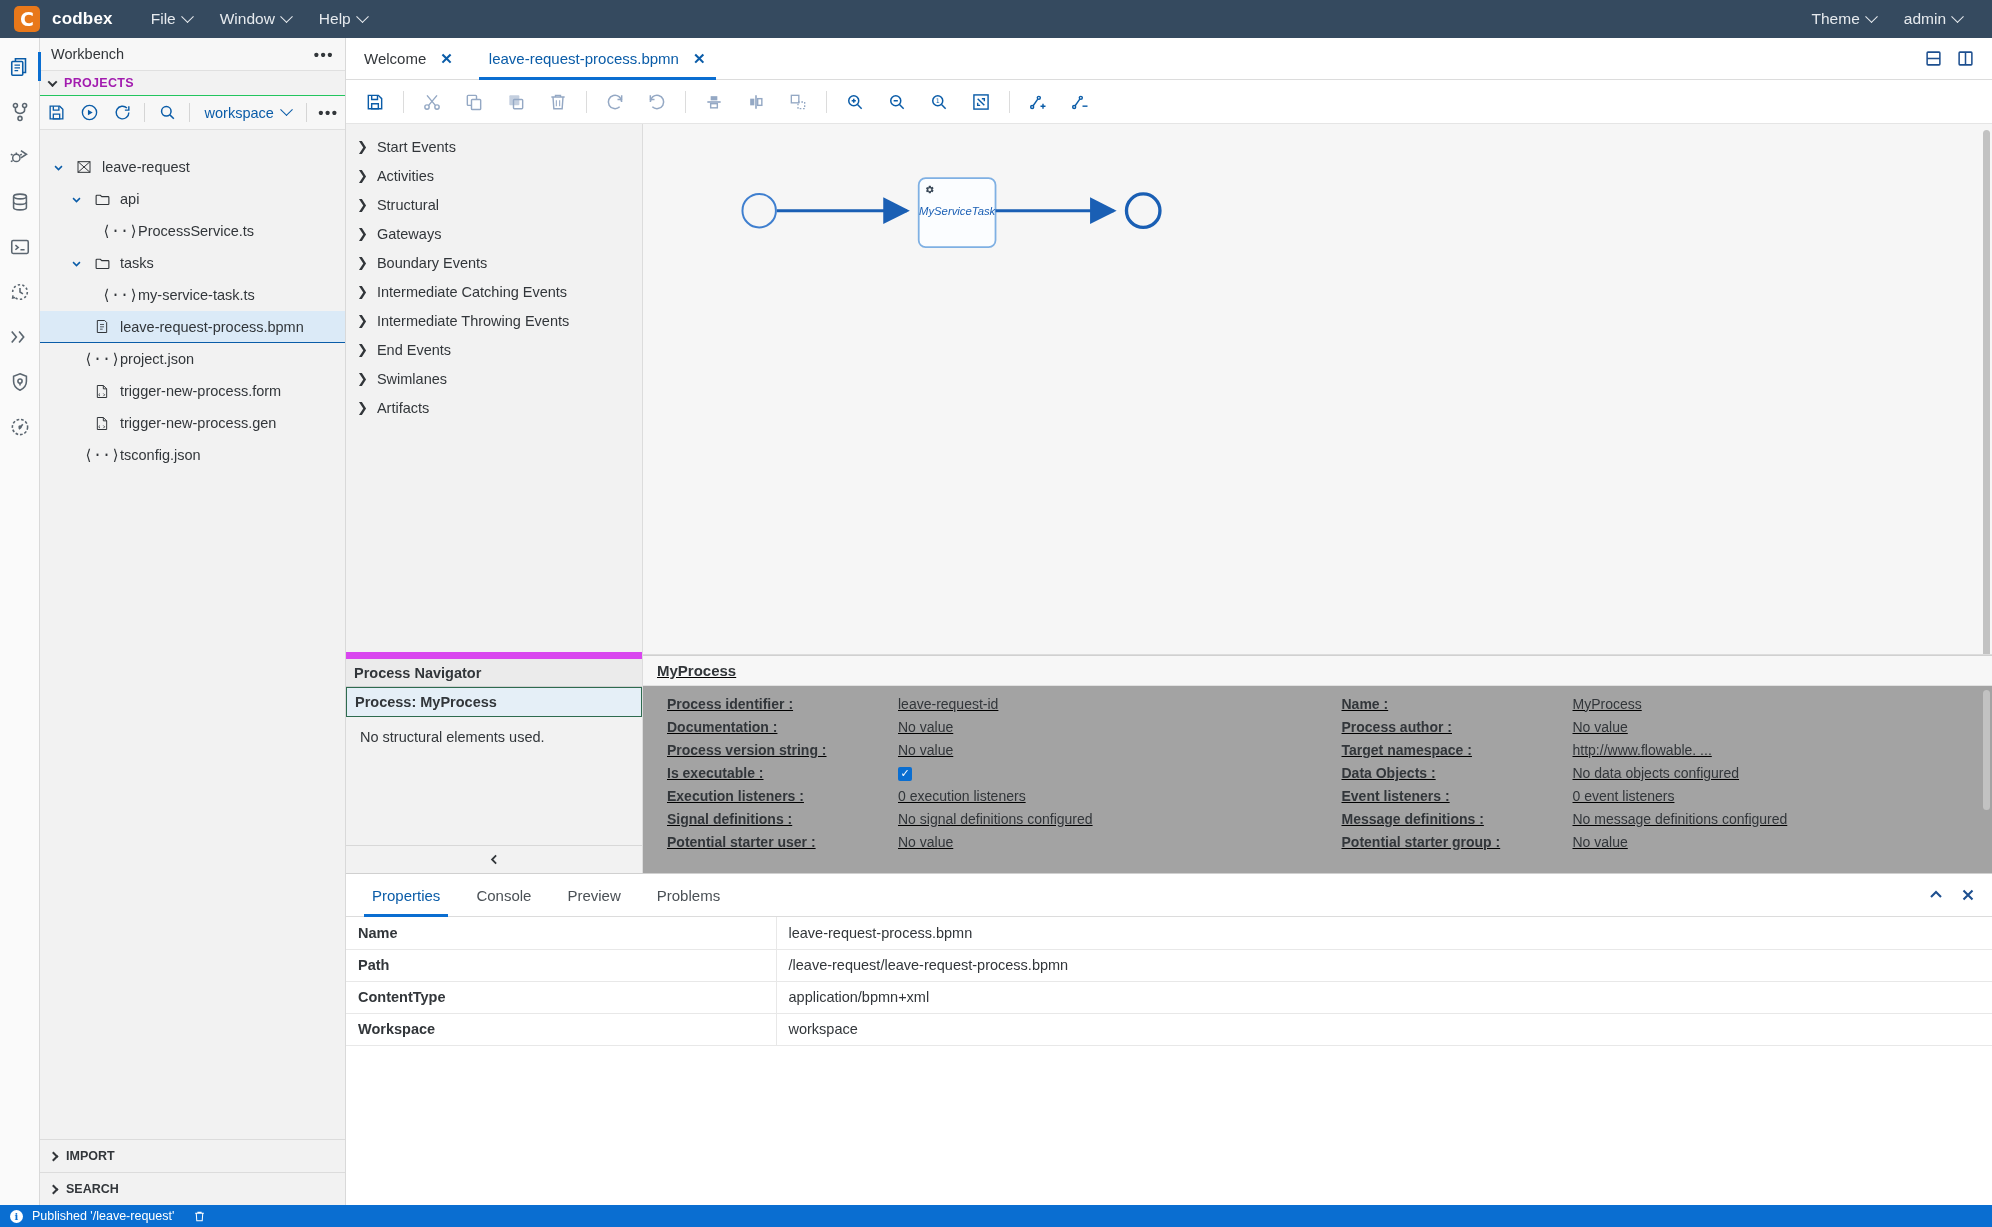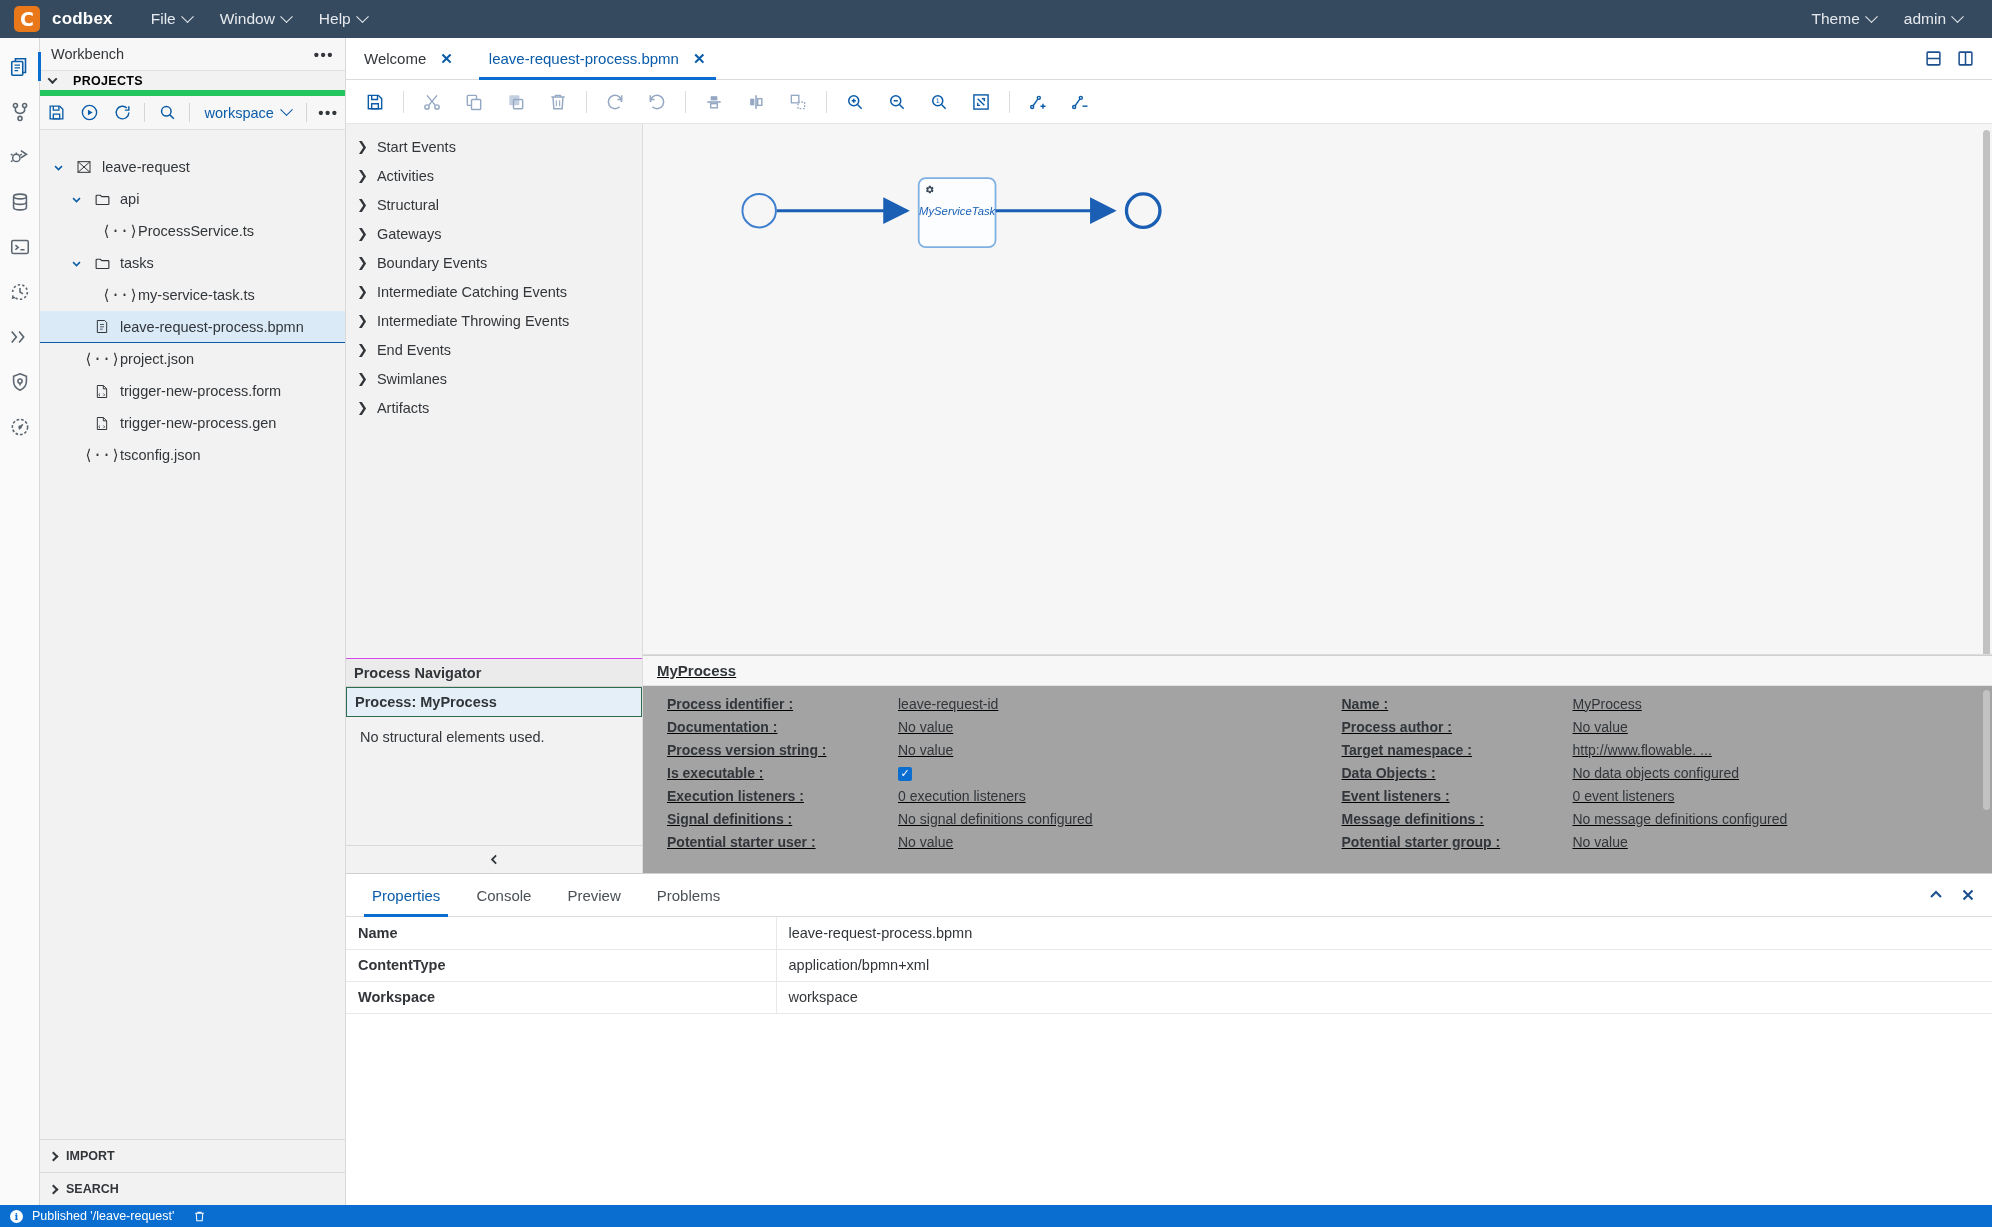--- a/index.html
+++ b/index.html
@@ -60,23 +60,23 @@
     width: 306px; flex: 0 0 306px; background: #f2f2f2;
     border-right: 1px solid #d9d9d9; display: flex; flex-direction: column;
   }
   .exp-header {
     height: 33px; display: flex; align-items: center; padding: 0 11px;
     font-size: 14.5px; color: #32363a; background: #f7f7f7;
     border-bottom: 1px solid #e0e0e0;
   }
   .dots { margin-left: auto; letter-spacing: 1.5px; color: #32363a; font-weight: bold; font-size: 15px;}
   .section-head {
-    height: 25px; display: flex; align-items: center; gap: 17px;
-    padding: 0 9px; font-size: 12.5px; font-weight: bold; color: #000000;
-    background: #f2f2f2; border-bottom: 6px solid #22c55e; letter-spacing: .3px;
+    height: 25px; display: flex; align-items: center; gap: 8px;
+    padding: 0 9px; font-size: 12.5px; font-weight: bold; color: #a21caf;
+    background: #f2f2f2; border-bottom: 1px solid #22c55e; letter-spacing: .3px;
   }
   .chev {
     display: inline-block; width: 7px; height: 7px;
     border-right: 2px solid #32363a; border-bottom: 2px solid #32363a;
   }
   .chev.down { transform: rotate(45deg) translate(-1px,-1px); }
   .chev.right { transform: rotate(-45deg) translate(0,0); }
   .exp-toolbar {
     height: 34px; display: flex; align-items: center; justify-content: center;
     gap: 0; background: #f7f7f7; border-bottom: 1px solid #e0e0e0;
@@ -145,21 +145,21 @@
   .pal-list { flex: 0 0 auto; padding-top: 8px; }
   .pal-item {
     height: 29px; display: flex; align-items: center; gap: 9px;
     padding-left: 11px; font-size: 14.5px; color: #32363a;
   }
   .pal-arrow {
     color: #32363a; font-size: 13px; font-weight: bold; line-height: 1;
     font-family: "DejaVu Sans", sans-serif;
   }
   .pal-spacer { flex: 1 1 auto; }
-  .navpanel { border-top: 1px solid #d946ef; background: #f2f2f2; }
+  .navpanel { border-top: 7px solid #d946ef; background: #f2f2f2; }
   .nav-title {
     height: 28px; display: flex; align-items: center; padding: 0 8px;
     font-size: 14.5px; font-weight: bold; color: #32363a;
     background: #ebebeb; border-bottom: 1px solid #d0d0d0;
   }
   .nav-sel {
     height: 30px; display: flex; align-items: center; padding: 0 8px;
     font-size: 14.5px; font-weight: bold; color: #32363a;
     background: #e5eff7; border: 1px solid #2e6b4f;
   }
@@ -826,20 +826,24 @@
             </span>
           </div>
         </div>
         <table class="ptable">
           <tbody id="ptable-body">
               <tr>
                 <td class="k">Name</td>
                 <td>leave-request-process.bpmn</td>
               </tr>
               <tr>
+                <td class="k">Path</td>
+                <td>/leave-request/leave-request-process.bpmn</td>
+              </tr>
+              <tr>
                 <td class="k">ContentType</td>
                 <td>application/bpmn+xml</td>
               </tr>
               <tr>
                 <td class="k">Workspace</td>
                 <td>workspace</td>
               </tr>
             </tbody>
         </table>
       </div>

